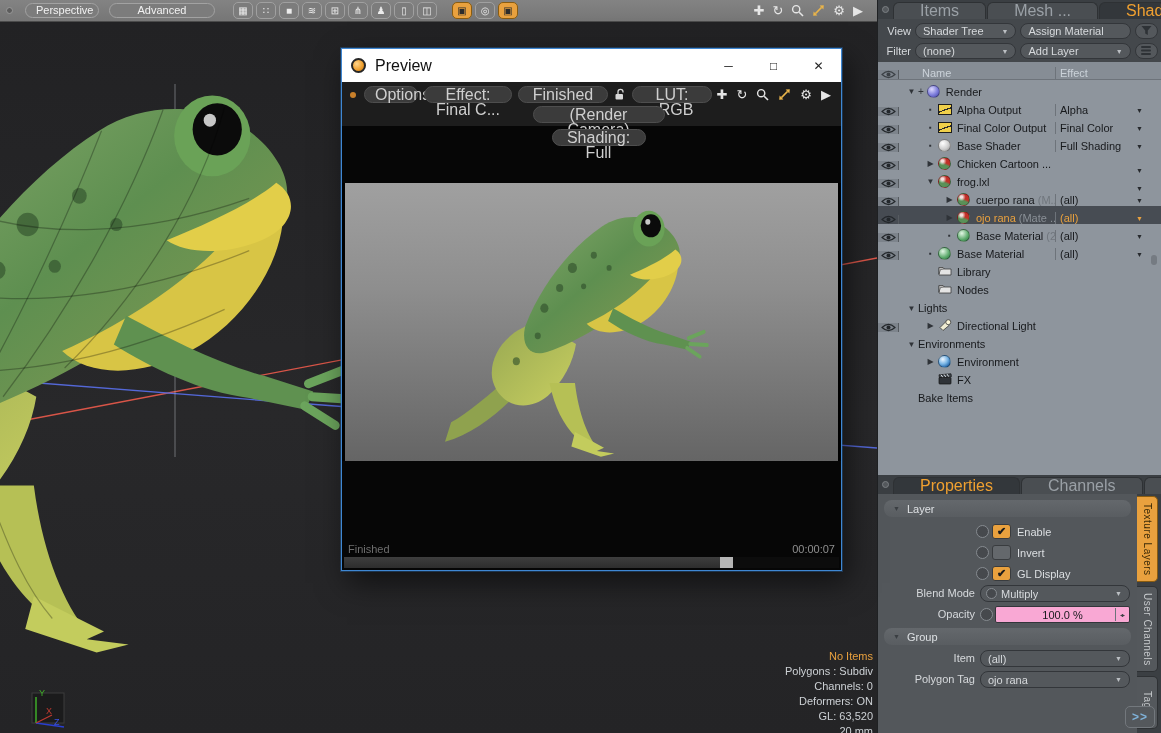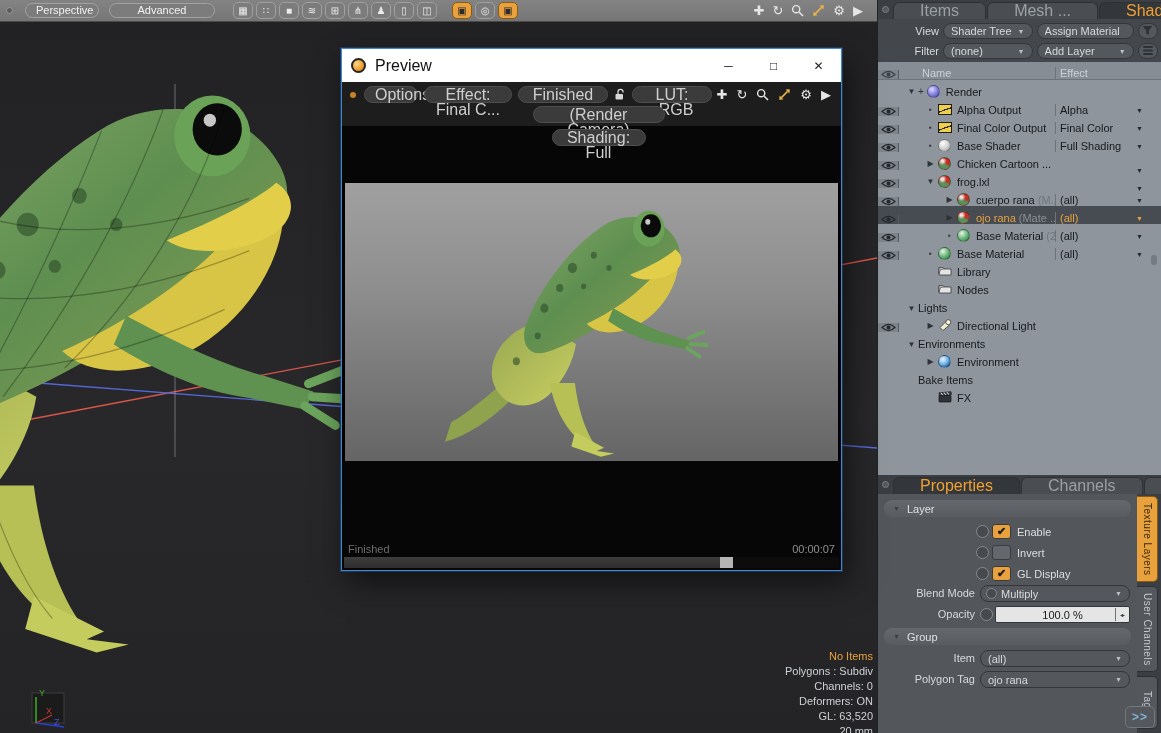--- a/index.html
+++ b/index.html
@@ -79,21 +79,21 @@
   .tab { height:17px; padding:0 26px; font-size:16px; line-height:16px; color:#9aa0a6;
     background:#4a4e52; border:1px solid #2e3134; border-bottom:none;
     border-radius:6px 6px 0 0; margin-right:1px; white-space:nowrap; }
   .tab.active { background:#33373b; color:#f0a030; }
   .tab-menu { font-size:8px; color:#c3c7cb; padding:0 5px 3px 5px; }
   .corner-icons { margin-left:auto; display:flex; gap:6px; align-items:center;
     padding-right:3px; padding-bottom:2px; }
   .corner-icons .flat-icon { font-size:11px; color:#d2d2d2; }
 
   #shading-panel { top:0; height:475px; }
-  .panel-row { height:20px; display:flex; align-items:center; padding:0 3px; gap:4px;margin-left:28px; }
+  .panel-row { height:20px; display:flex; align-items:center; padding:0 3px; gap:4px; }
   .row-label { width:30px; text-align:right; font-size:11px; color:#d7dadd; flex:0 0 auto; }
   .dd { height:16px; border-radius:8px; background:#54585c; border:1px solid #33363a;
     color:#d6d9dc; font-size:11px; display:flex; align-items:center; padding:0 7px; gap:4px; }
   .dd .dtxt { white-space:nowrap; overflow:hidden; }
   .dd .arrow { margin-left:auto; font-size:7px; color:#bbbfc3; }
   .dd.w1 { width:104px; } .dd.w2 { width:113px; }
   .icon-pill { width:24px; height:16px; border-radius:8px; background:#54585c;
     border:1px solid #33363a; display:flex; align-items:center; justify-content:center; color:#2e3236; }
 
   
@@ -147,21 +147,21 @@
   .cb.on { background:#e9a13e; }
   .cb-label { color:#dcdfe2; font-size:11px; margin-left:6px; }
   .prop-row { height:21px; position:relative; }
   .prop-label { position:absolute; left:0; width:92px; top:3px; text-align:right;
     font-size:11px; color:#d6d9dc; white-space:nowrap; }
   .prop-widget { position:absolute; left:97px; right:2px; top:1px; height:17px; }
   .prop-widget .dd { width:100%; height:17px; }
   .dd .radio.sm { width:11px; height:11px; margin-left:-2px; }
   #opacity-circle { position:absolute; left:97px; top:3px; }
   #opacity-field { position:absolute; left:112px; right:2px; top:1px; height:17px;
-    background:#e5e5e5; border:1px solid #33363a; border-radius:2px; color:#17191c;
+    background:#f9a8d4; border:1px solid #33363a; border-radius:2px; color:#17191c;
     font-size:11px; display:flex; align-items:center; justify-content:center; position:absolute; }
   #opacity-spin { position:absolute; right:1px; top:1px; bottom:1px; width:13px;
     border-left:1px solid #6d737a; display:flex; align-items:center; justify-content:center;
     font-size:6px; color:#3f4347; letter-spacing:-1px; }
   #more-btn { position:absolute; right:6px; bottom:5px; width:30px; height:22px; border-radius:5px;
     background:#54585c; border:1px solid #73787d; color:#7fb2d9; font-weight:bold; font-size:12px;
     display:flex; align-items:center; justify-content:center; letter-spacing:1px; }
 </style>
 </head>
 <body>
@@ -721,39 +721,39 @@
             </span>
             <span class="t-name">Environment</span>
           </div>
           <div class="t-effect">
             <span></span>
           </div>
           <div class="t-pad"></div>
         </div>
         <div class="t-row">
           <div class="t-eye"></div>
-          <div class="t-main" style="padding-left: 6px;">
-            <span class="t-marker"></span>
-            <span class="t-name">Bake Items</span>
-          </div>
-          <div class="t-effect">
-            <span></span>
-          </div>
-          <div class="t-pad"></div>
-        </div>
-        <div class="t-row">
-          <div class="t-eye"></div>
           <div class="t-main" style="padding-left: 25px;">
             <span class="t-marker"></span>
             <span class="t-icon"><svg width="14" height="12" viewBox="0 0 14 12">
                 <rect x="1" y="4.4" width="12" height="6.6" rx="0.8" fill="#2f3338" stroke="#111" stroke-width="0.7"></rect>
                 <path d="M1,1.8 L13,0.8 L13.4,3.6 L1.4,4.6 Z" fill="#424950" stroke="#111" stroke-width="0.7"></path>
                 <path d="M3,1.7 l1.7,2.5 M6,1.4 l1.7,2.5 M9,1.1 l1.7,2.5" stroke="#dfe3e8" stroke-width="1"></path>
               </svg></span>
             <span class="t-name">FX</span>
+          </div>
+          <div class="t-effect">
+            <span></span>
+          </div>
+          <div class="t-pad"></div>
+        </div>
+        <div class="t-row">
+          <div class="t-eye"></div>
+          <div class="t-main" style="padding-left: 6px;">
+            <span class="t-marker"></span>
+            <span class="t-name">Bake Items</span>
           </div>
           <div class="t-effect">
             <span></span>
           </div>
           <div class="t-pad"></div>
         </div>
       </div>
     <div id="tree-thumb"></div>
   </div>
 </div>

